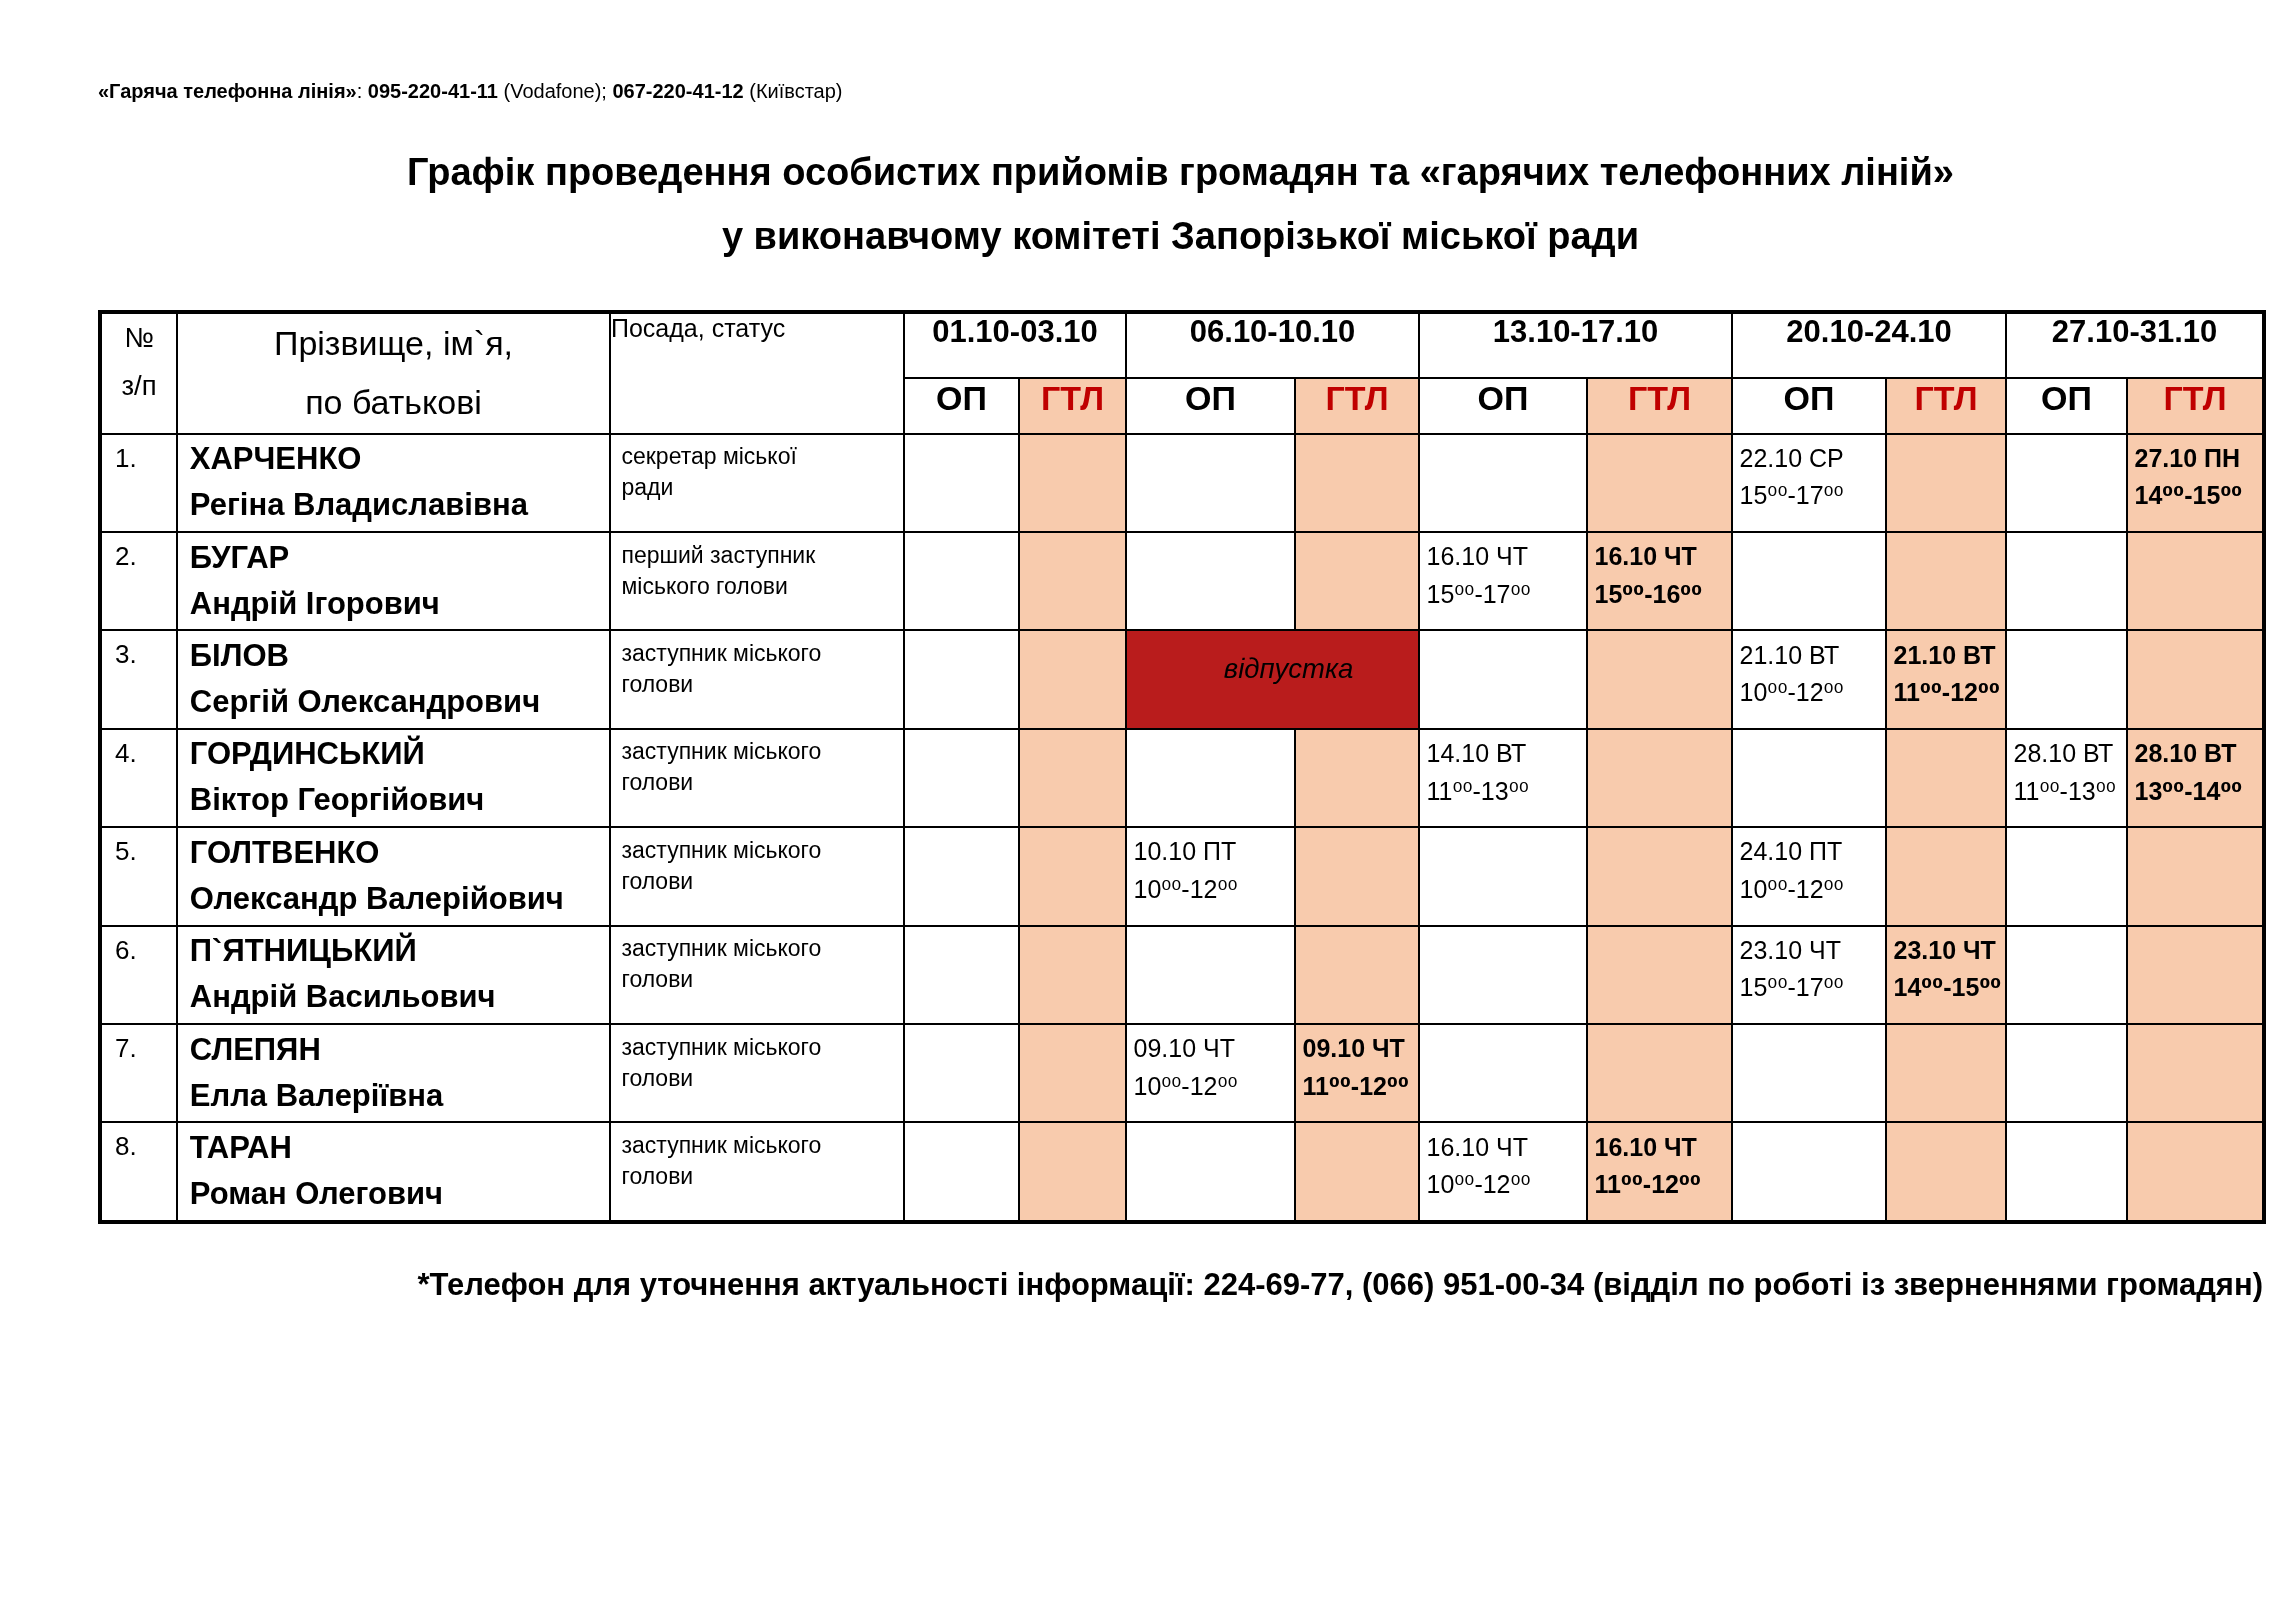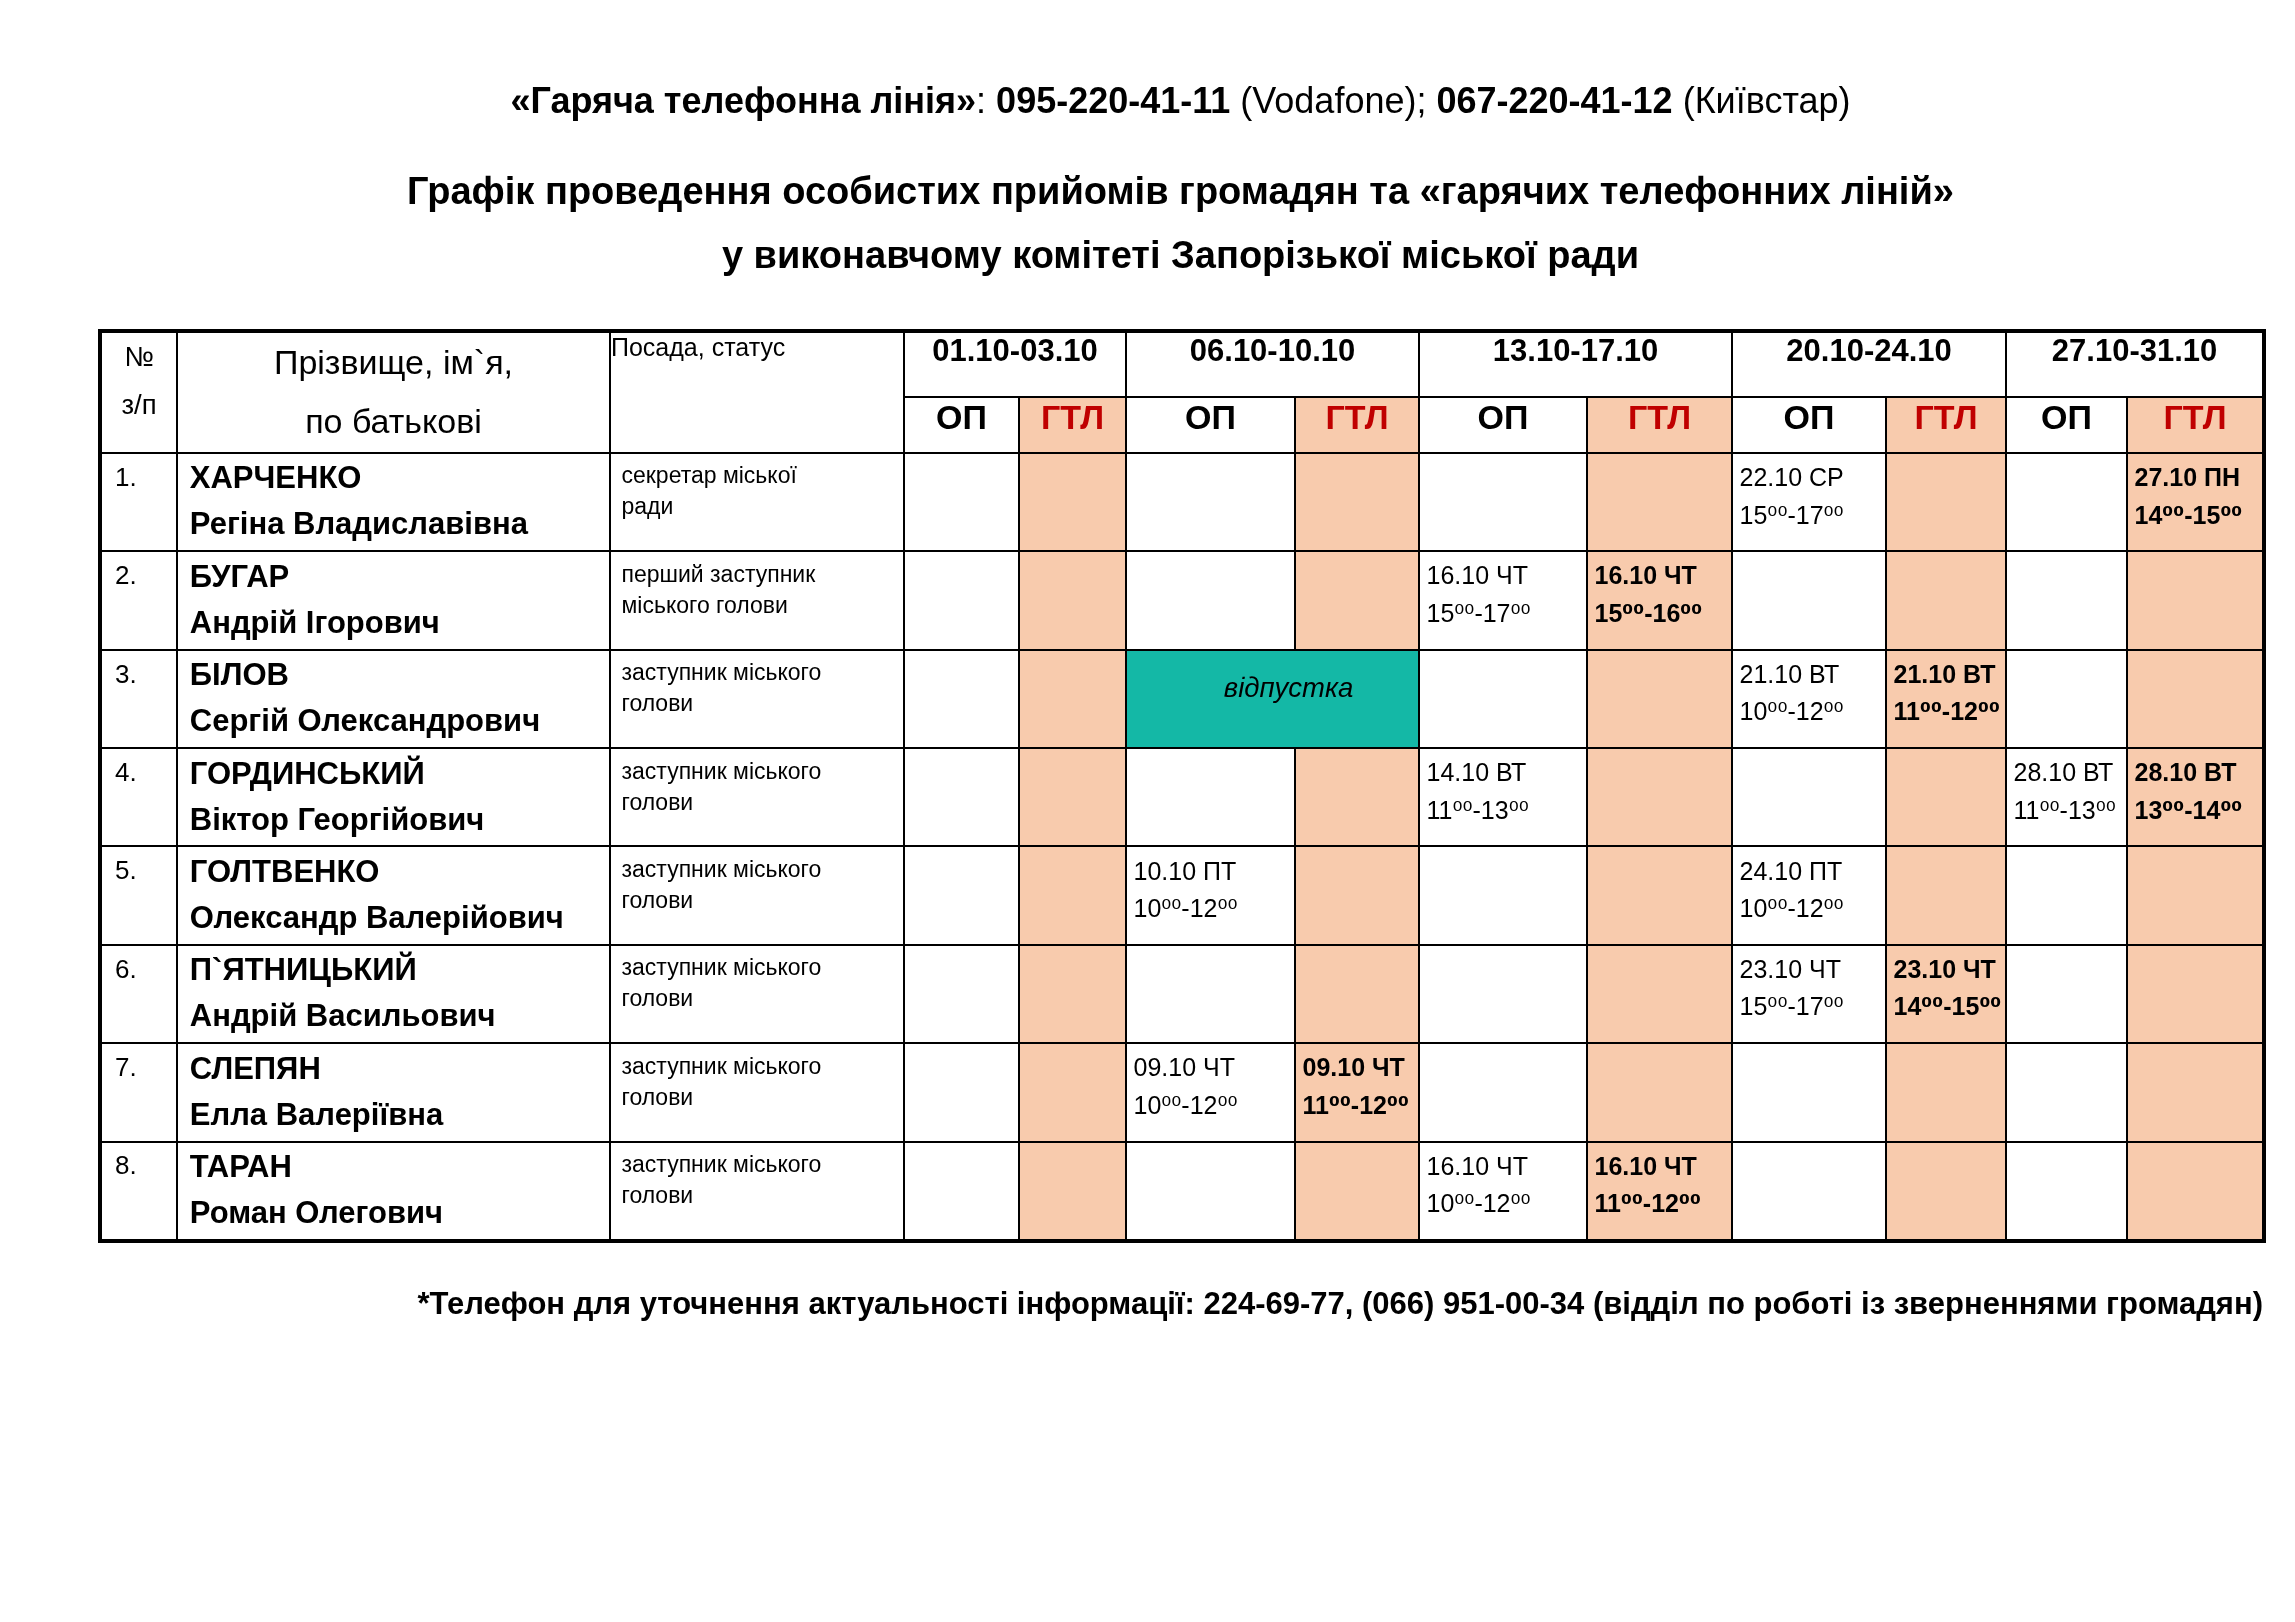--- a/index.html
+++ b/index.html
@@ -13,22 +13,21 @@
     font-family: "Liberation Sans", "DejaVu Sans", sans-serif;
     color: #000;
     overflow: hidden;
   }
   .doc {
     margin-left: 98px;
     margin-top: 79px;
     width: 2165px;
   }
   .hotline {
-    text-align: center;
-    font-size: 36px;
+    font-size: 20px;
     line-height: 1.2;
   }
   .hotline .b { font-weight: bold; }
   .title-block {
     margin-top: 38px;
     text-align: center;
     font-size: 38px;
     font-weight: bold;
     line-height: 1.68;
   }
@@ -115,21 +114,21 @@
   }
   td.op-cell, td.gtl-cell {
     font-size: 25px;
     padding: 5.2px 1.3px 0 6.5px;
     line-height: 1.5;
     white-space: nowrap;
   }
   td.gtl-cell { background: var(--gtl-bg); }
   td.gtl-cell .cell-line { font-weight: bold; }
   td.vacation-cell {
-    background: #14b8a6;
+    background: #b91c1c;
     font-size: 27.5px;
     font-style: italic;
     text-align: center;
     vertical-align: middle;
     padding-bottom: 22px;
     padding-left: 32px;
   }
   .footer-note {
     margin-top: 43px;
     text-align: right;

